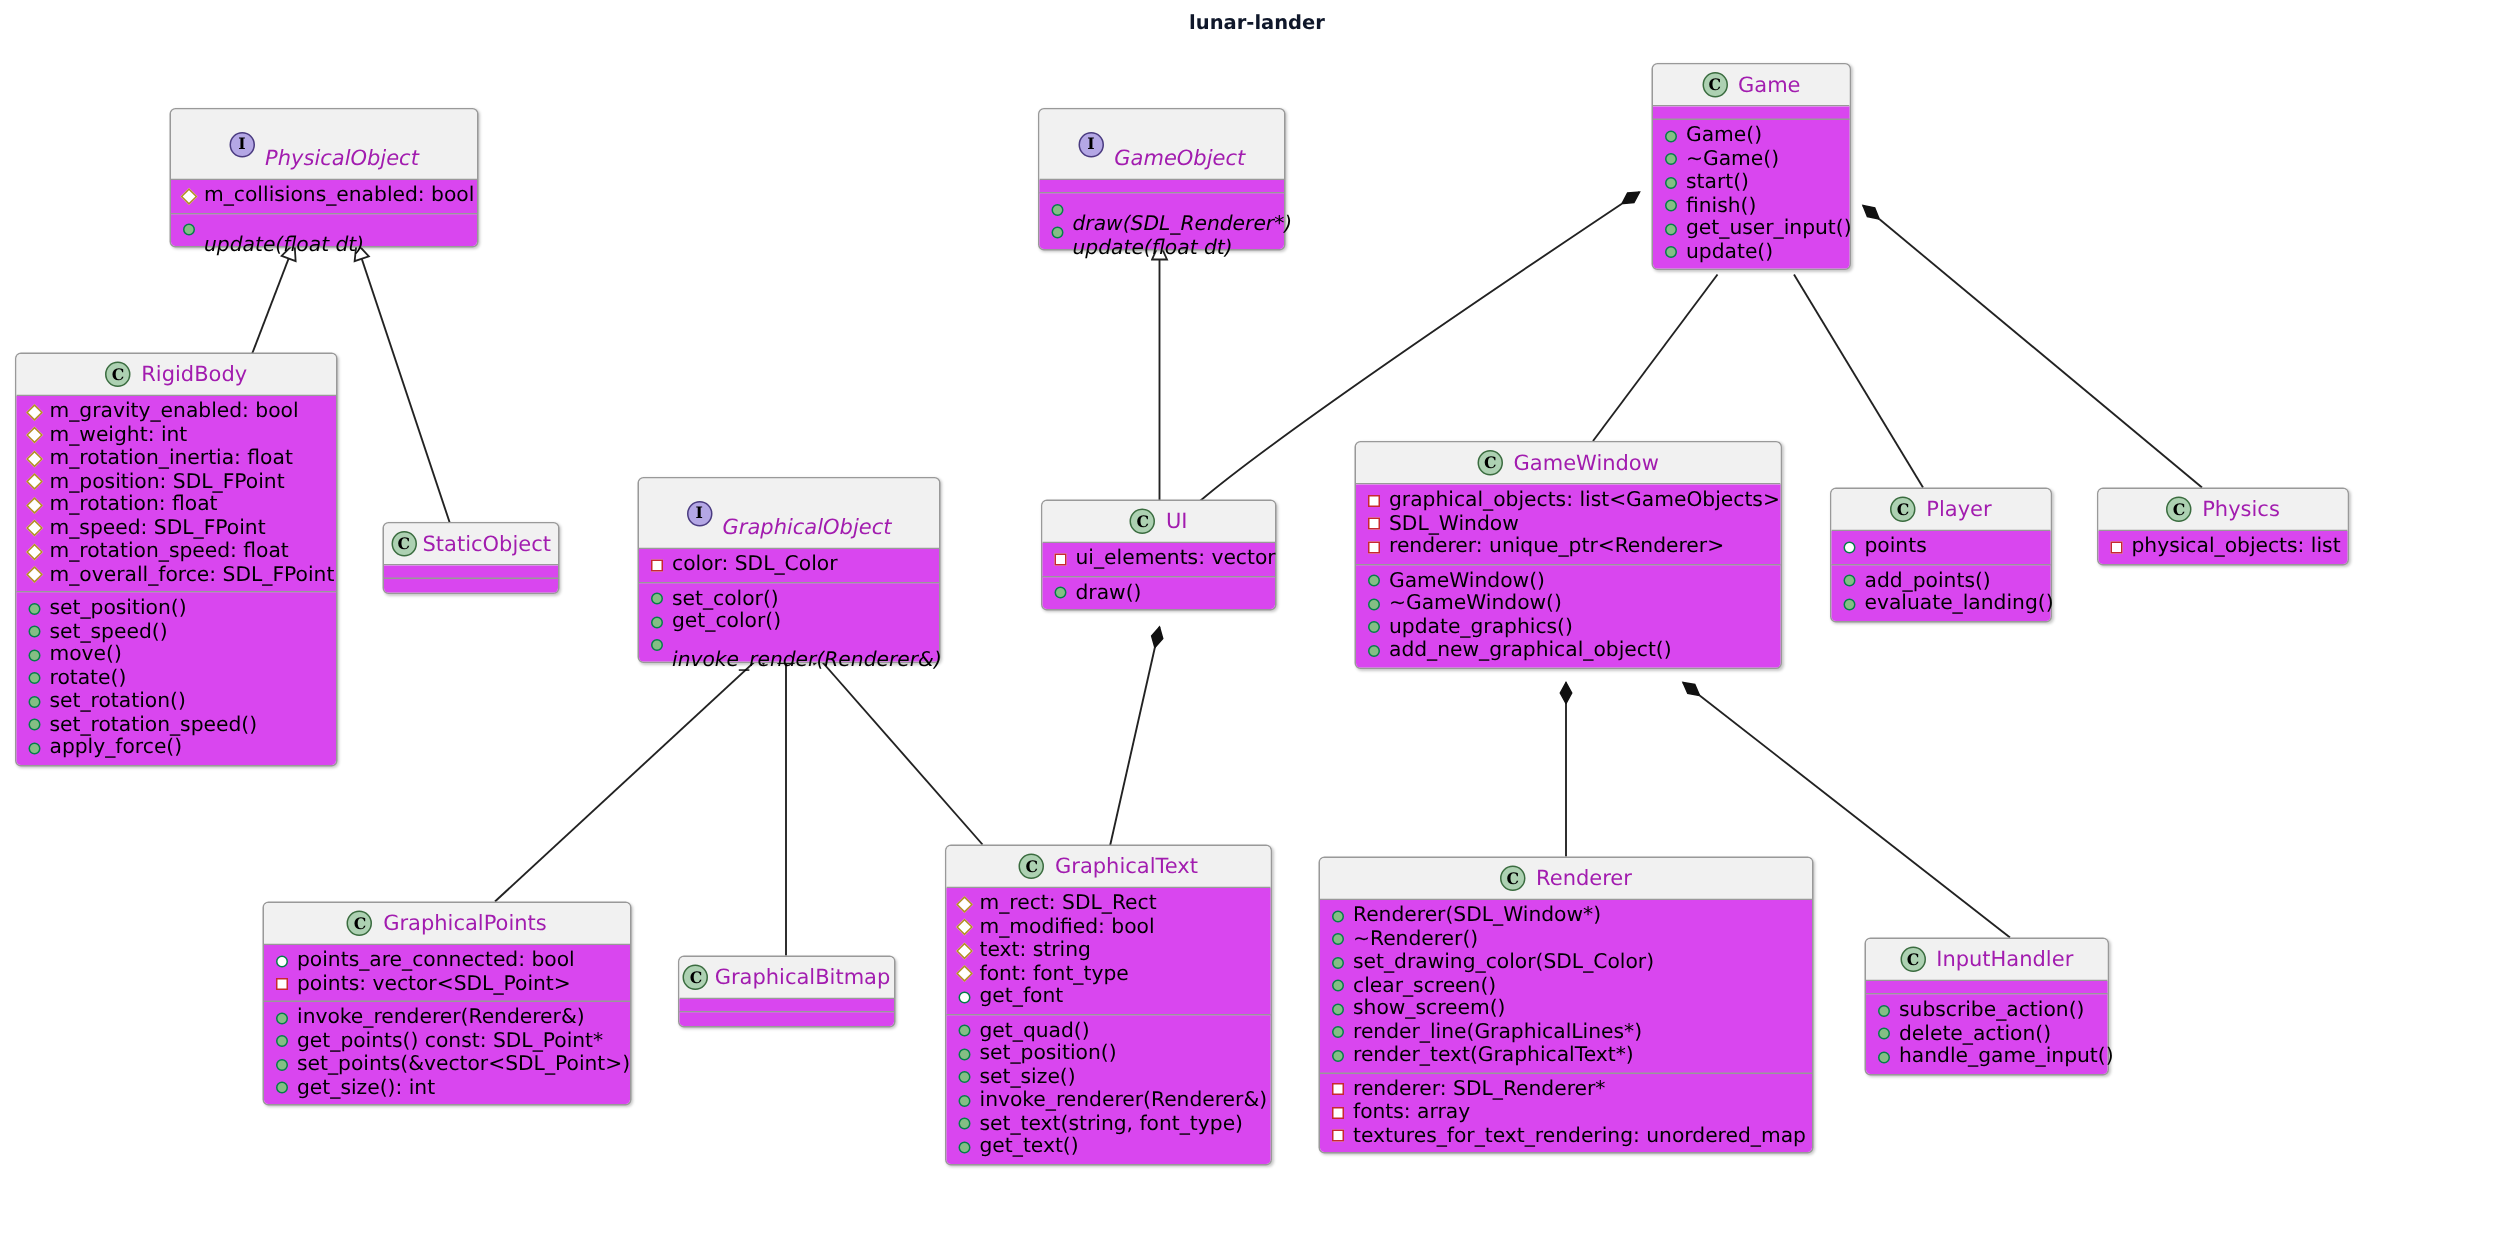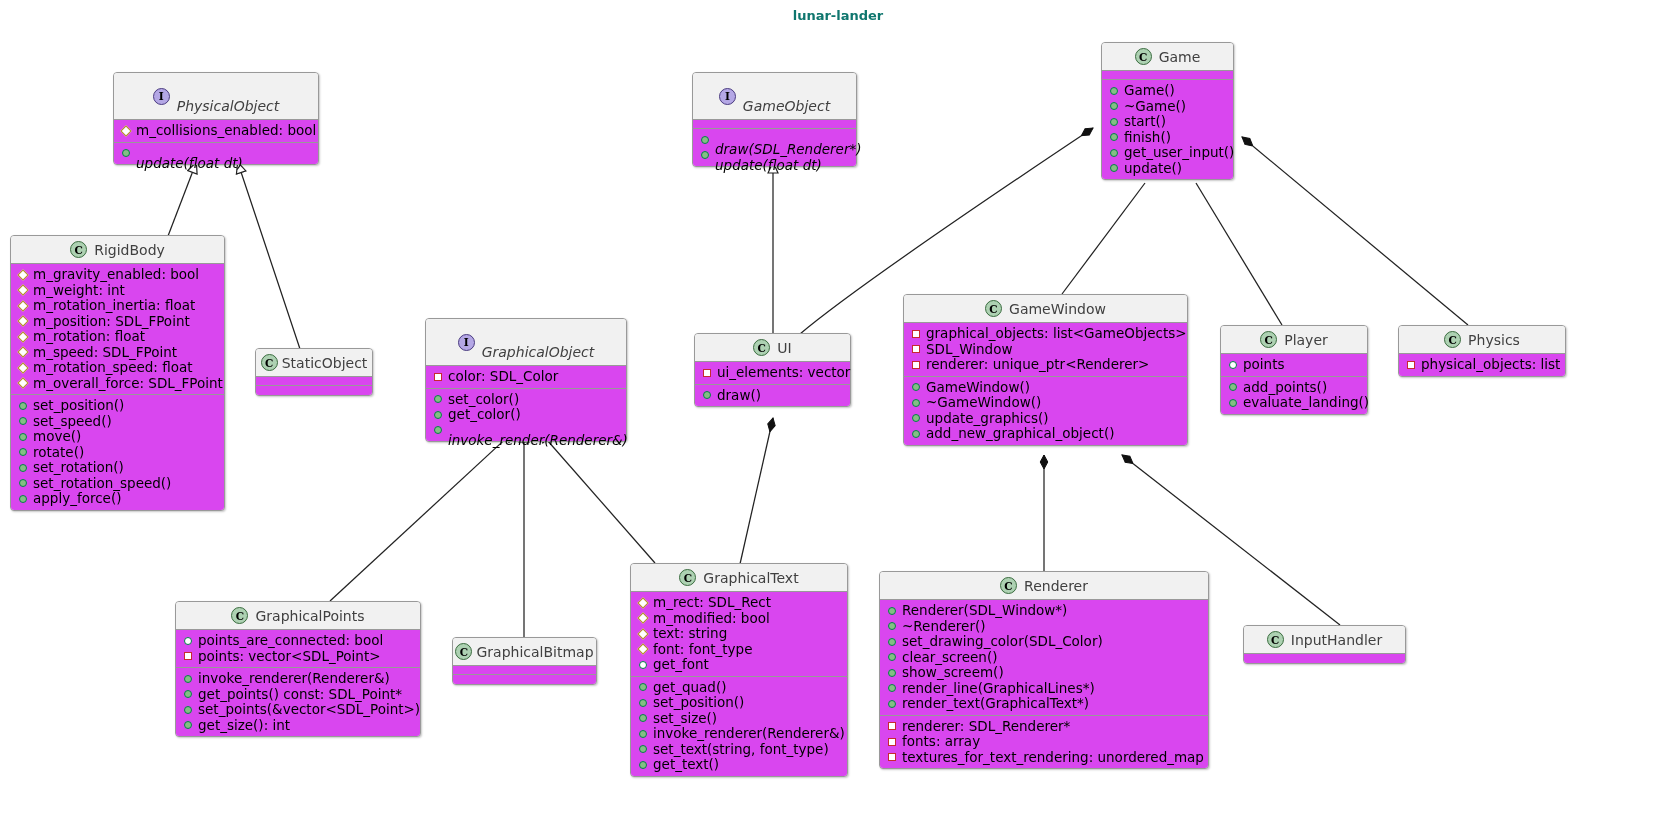--- a/index.html
+++ b/index.html
@@ -20,21 +20,21 @@
     left: 0; top: 0;
     width: 1676px; height: 835px;
     pointer-events: none;
   }
   .diagram-title {
     position: absolute;
     top: 8px; left: 0; width: 100%;
     text-align: center;
     font-size: 13px;
     font-weight: bold;
-    color: #0f766e;
+    color: #0f172a;
     font-family: "DejaVu Sans", sans-serif;
   }
   .uml-box {
     position: absolute;
     background: #F1F1F1;
     border: 1px solid #999999;
     border-radius: 4px;
     box-shadow: 1px 1px 2px rgba(0,0,0,0.22);
     font-size: 13.5px;
     color: #000000;
@@ -43,21 +43,21 @@
   .box-header {
     display: flex;
     align-items: center;
     justify-content: center;
     gap: 7px;
     padding: 5px 10px 5px 10px;
     border-bottom: 1px solid #999999;
     background: #F1F1F1;
     border-radius: 3px 3px 0 0;
   }
-  .box-title { font-size: 14px; color: #404040; }
+  .box-title { font-size: 14px; color: #a21caf; }
   .italic { font-style: italic; margin-top: 20px; }
   .compartment {
     padding: 3px 6px 3px 7px;
     border-bottom: 1px solid #999999;
     background: #d946ef;
   }
   .compartment:last-child { border-bottom: none; border-radius: 0 0 3px 3px; }
   .compartment.empty { height: 9px; padding: 0; }
   .member {
     display: flex;
@@ -556,15 +556,29 @@
         </div>
     </div>
   </div>
 
   <div class="uml-box" style="left:1243px; top:625px; width:163px;">
     <div class="box-header">
       <span class="badge badge-class">C</span>
       <span class="box-title">InputHandler</span>
     </div>
     <div class="compartment empty"></div>
+    <div class="compartment">
+      <div class="member">
+          <span class="mk mk-pub"></span>
+          <span class="member-label">subscribe_action()</span>
+        </div>
+      <div class="member">
+          <span class="mk mk-pub"></span>
+          <span class="member-label">delete_action()</span>
+        </div>
+      <div class="member">
+          <span class="mk mk-pub"></span>
+          <span class="member-label">handle_game_input()</span>
+        </div>
+    </div>
   </div>
 
 </div>
 
 </body></html>

